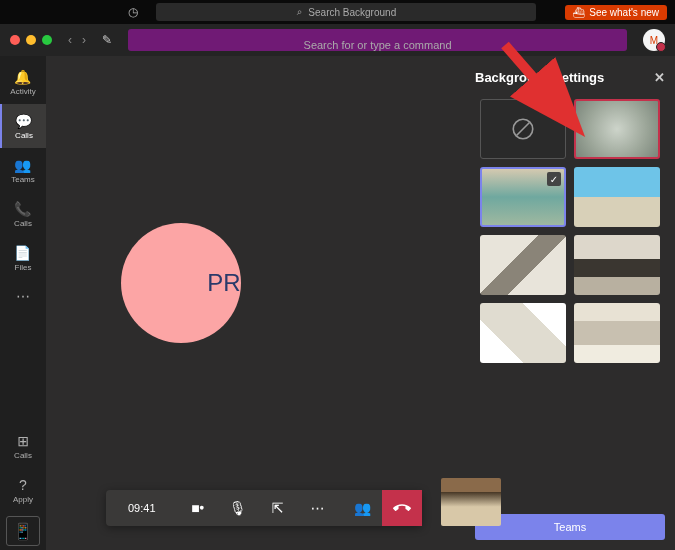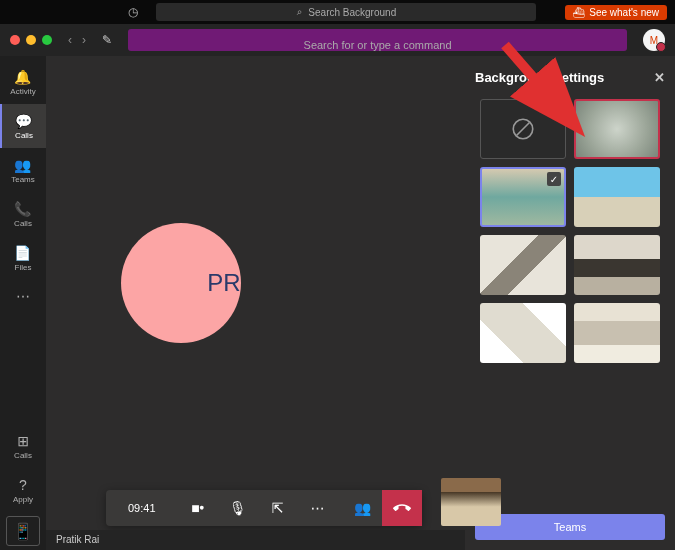--- a/index.html
+++ b/index.html
@@ -171,23 +171,20 @@
             <svg width="18" height="18" viewBox="0 0 24 24">
                 <path fill="#fff" d="M12 9C10.4 9 8.85 9.25 7.4 9.72v3.1c0 .39-.23.74-.56.9-.98.49-1.87 1.12-2.66 1.85-.18.18-.43.28-.7.28-.28 0-.53-.11-.71-.29L.29 13.08c-.18-.17-.29-.42-.29-.7 0-.28.11-.53.29-.71C3.34 8.78 7.46 7 12 7s8.66 1.78 11.71 4.67c.18.18.29.43.29.71 0 .28-.11.53-.29.71l-2.48 2.48c-.18.18-.43.29-.71.29-.27 0-.52-.11-.7-.28-.79-.74-1.69-1.36-2.67-1.85-.33-.16-.56-.5-.56-.9v-3.1C15.15 9.25 13.6 9 12 9z"></path>
               </svg>
           </span>
         </div>
 
         <div class="thumb-strip">
           <div class="participant-thumb"></div>
         </div>
 
-        <div class="name-bar">
-          <span>Pratik Rai</span>
-        </div>
       </div>
 
       <div class="right-panel">
         <div class="panel-header">
           <span>Background settings</span>
           <span class="close-x">✕</span>
         </div>
         <div class="bgs-grid">
           <div class="bg-thumb bg-none">
             <svg viewBox="0 0 24 24">

